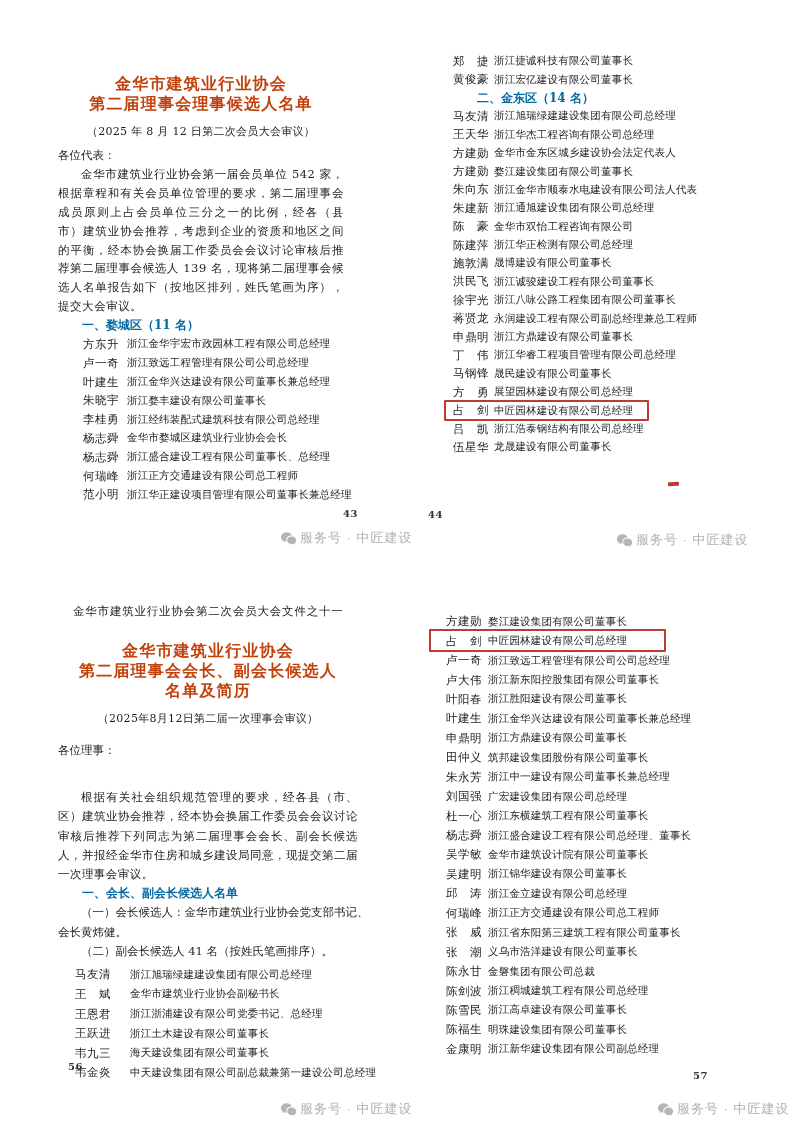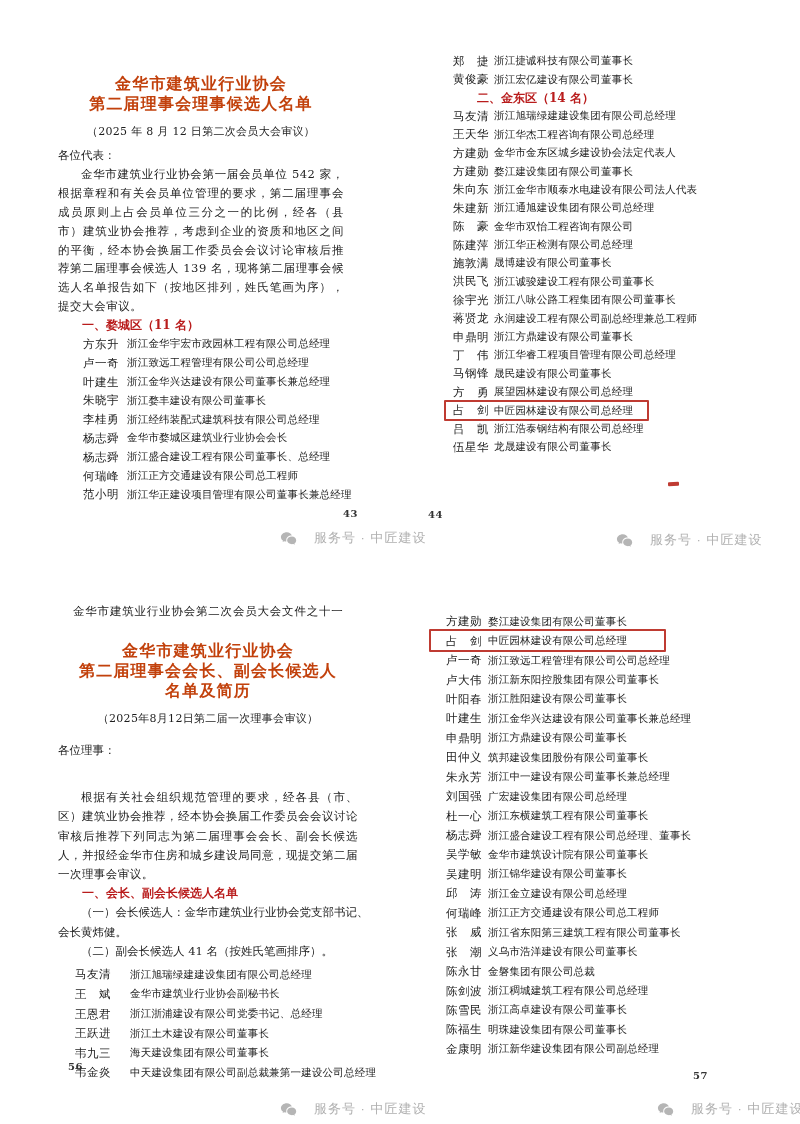--- a/index.html
+++ b/index.html
@@ -15,21 +15,21 @@
   .title{font-size:16px;font-weight:bold;letter-spacing:1.2px;text-align:center;
     line-height:20px;margin:0;color:#c2410c;}
   .t1{margin-top:24px;}
   .t1b{margin-top:22px;}
   .date{font-size:11px;text-align:center;line-height:16px;margin-top:10px;letter-spacing:0.3px;color:#1d1d1d;}
   .salut{font-size:11.5px;line-height:18.9px;margin-top:6px;color:#1d1d1d;}
   .para{font-size:11.5px;line-height:18.9px;margin:0;text-align:justify;text-indent:2em;
     letter-spacing:0.55px;color:#1d1d1d;}
   .p56 .salut{line-height:19.2px;margin-top:14px;}
   .p56 .para{line-height:19.2px;letter-spacing:0.45px;margin-top:28px;}
-  .sect{font-size:12px;font-weight:bold;text-indent:2em;color:#b91c1c;white-space:nowrap;}
+  .sect{font-size:12px;font-weight:bold;text-indent:2em;color:#0369a1;white-space:nowrap;}
   .p43 .sect{line-height:18.9px;}
   .p44 .sect{height:18.4px;line-height:18.4px;}
   .p56 .sect{line-height:19.2px;}
   .item{font-size:11.5px;color:#1d1d1d;line-height:19.2px;white-space:nowrap;}
   .indent{text-indent:2em;}
   .rows{display:block;}
   .row{display:flex;align-items:center;white-space:nowrap;}
   .p43 .row{height:18.8px;margin-left:25px;}
   .p44 .row{height:18.4px;}
   .p56 .row{height:19.6px;margin-left:17px;}
@@ -43,21 +43,21 @@
   .org{font-size:10.5px;letter-spacing:0.2px;color:#1d1d1d;}
   .hlrow{position:relative;}
   .hlbox{position:absolute;border:2px solid #bf3b32;border-radius:1px;pointer-events:none;}
   .hl44 .hlbox{top:-1px;bottom:-1px;left:-9px;width:201px;}
   .hl57 .hlbox{top:-2px;bottom:-1px;left:-17px;width:233px;}
   .pageno{position:absolute;font-size:10px;font-weight:bold;color:#333;letter-spacing:0.5px;}
   .no43{left:343px;top:508px;}
   .no44{left:428px;top:509px;}
   .no56{left:68px;top:1061px;}
   .no57{left:693px;top:1070px;}
-  .wm{position:absolute;display:flex;align-items:center;gap:16px;color:#b0b0b0;
+  .wm{position:absolute;display:flex;align-items:center;gap:2px;color:#b0b0b0;
     font-family:"Liberation Sans","DejaVu Sans",sans-serif;font-size:13px;letter-spacing:1px;white-space:nowrap;}
   .wm svg{display:block;}
   .wm-ml{left:280px;top:529px;}
   .wm-mr{left:616px;top:531px;}
   .wm-bl{left:280px;top:1100px;}
   .wm-br{left:657px;top:1100px;}
   .redmark{position:absolute;left:668px;top:482px;width:11px;height:3.5px;background:#bf3b32;
     border-radius:1px;transform:rotate(-2deg);}
 </style>
 </head>

